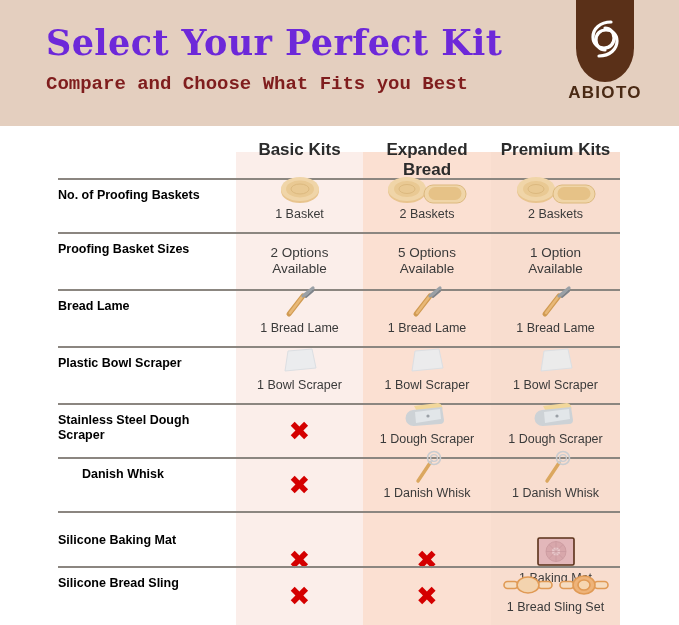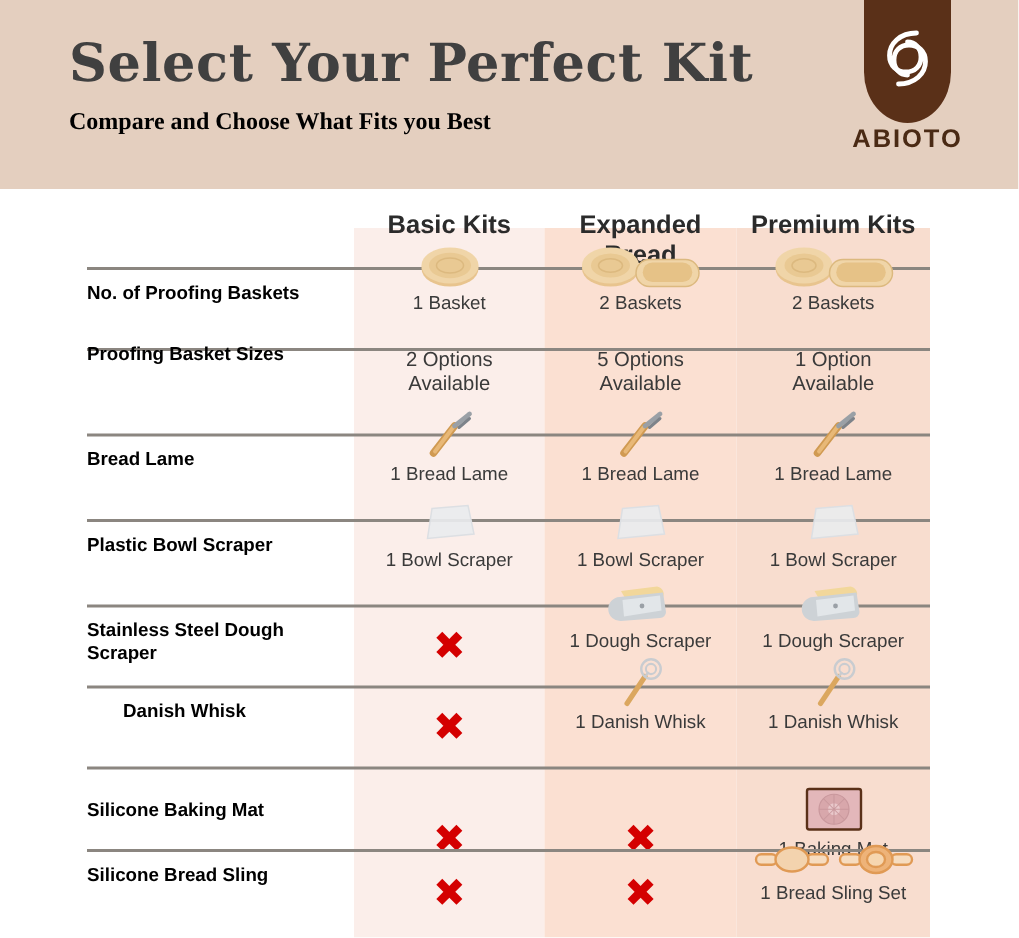--- a/index.html
+++ b/index.html
@@ -24,31 +24,31 @@
     background: #e4cfbf;
   }
   .header-title {
     position: absolute;
     left: 46px;
     top: 22px;
     font-family: "DejaVu Serif", "Liberation Serif", serif;
     font-weight: 700;
     font-size: 35px;
     letter-spacing: 0.4px;
-    color: #404040;
+    color: #6d28d9;
     white-space: nowrap;
   }
   .header-sub {
     position: absolute;
     left: 46px;
     top: 73px;
-    font-family: Liberation Serif, serif;
-    font-weight: 700;
-    font-size: 16px;
-    color: #000000;
+    font-family: Liberation Mono, monospace;
+    font-weight: 700;
+    font-size: 19px;
+    color: #7f1d1d;
     white-space: nowrap;
   }
 
   
   .logo-wrap {
     position: absolute;
     left: 576px;
     top: 0px;
     width: 58px;
     height: 112px;
@@ -143,21 +143,21 @@
     color: #000000;
   }
   .cell {
     position: absolute;
     top: 0;
     height: 100%;
     display: flex;
     flex-direction: column;
     align-items: center;
     justify-content: flex-end;
-    padding-bottom: 22px;
+    padding-bottom: 10px;
     box-sizing: border-box;
   }
   .cell.c0 { left: 236px; width: 127px; }
   .cell.c1 { left: 363px; width: 128px; }
   .cell.c2 { left: 491px; width: 129px; }
 
   .cell-caption {
     font-family: "Liberation Sans", sans-serif;
     font-size: 12.5px;
     color: #3a3a3a;
@@ -259,21 +259,21 @@
               <ellipse cx="22" cy="14" rx="8" ry="4.5" fill="none" stroke="#dcb97f" stroke-width="1"></ellipse>
               <path d="M48 10 h24 a9 9 0 0 1 0 18 h-24 a9 9 0 0 1 0 -18 z" fill="#f0d5a8"></path>
               <path d="M50 12 h20 a6.5 6.5 0 0 1 0 13 h-20 a6.5 6.5 0 0 1 0 -13 z" fill="#e6c287"></path>
               <path d="M48 10 h24 a9 9 0 0 1 0 18 h-24 a9 9 0 0 1 0 -18 z" fill="none" stroke="#dcb97f" stroke-width="1"></path>
             </svg>
           </span>
           <div class="cell-caption">2 Baskets</div>
         </div>
       </div>
       <div class="rule" style="top: 106px;"></div>
-      <div class="row" style="top: 94px; height: 56px;">
+      <div class="row" style="top: 107px; height: 56px;">
         <div class="row-label" style="top: 9px;">Proofing Basket Sizes</div>
         <div class="cell c0 center-mode">
           <div class="cell-text">2 Options<br>Available</div>
         </div>
         <div class="cell c1 center-mode">
           <div class="cell-text">5 Options<br>Available</div>
         </div>
         <div class="cell c2 center-mode">
           <div class="cell-text">1 Option<br>Available</div>
         </div>

